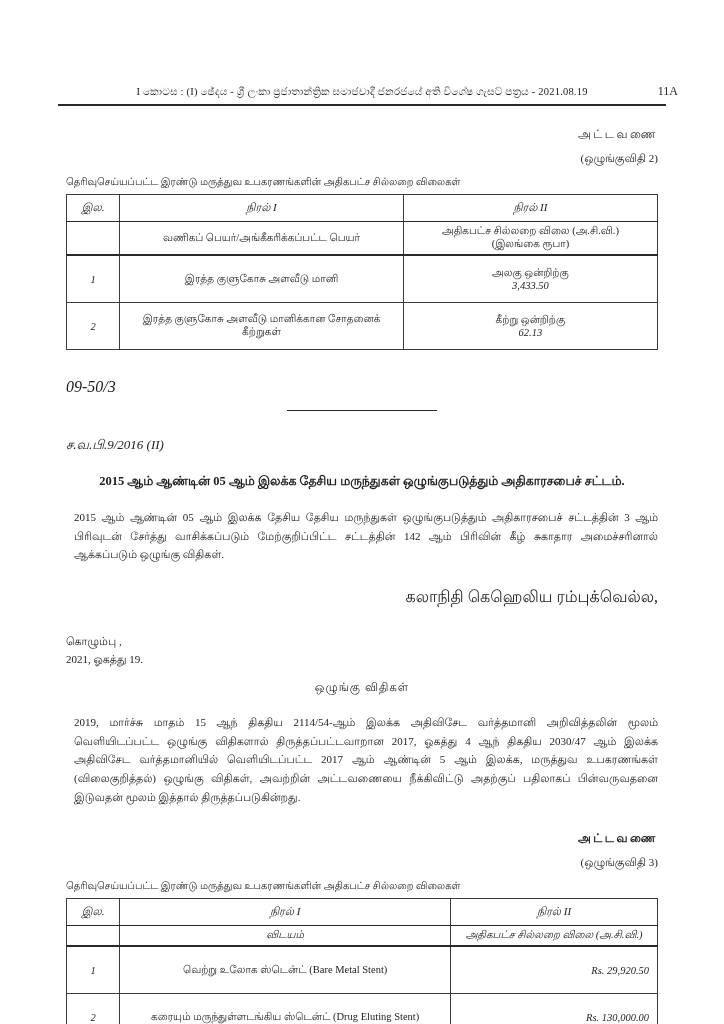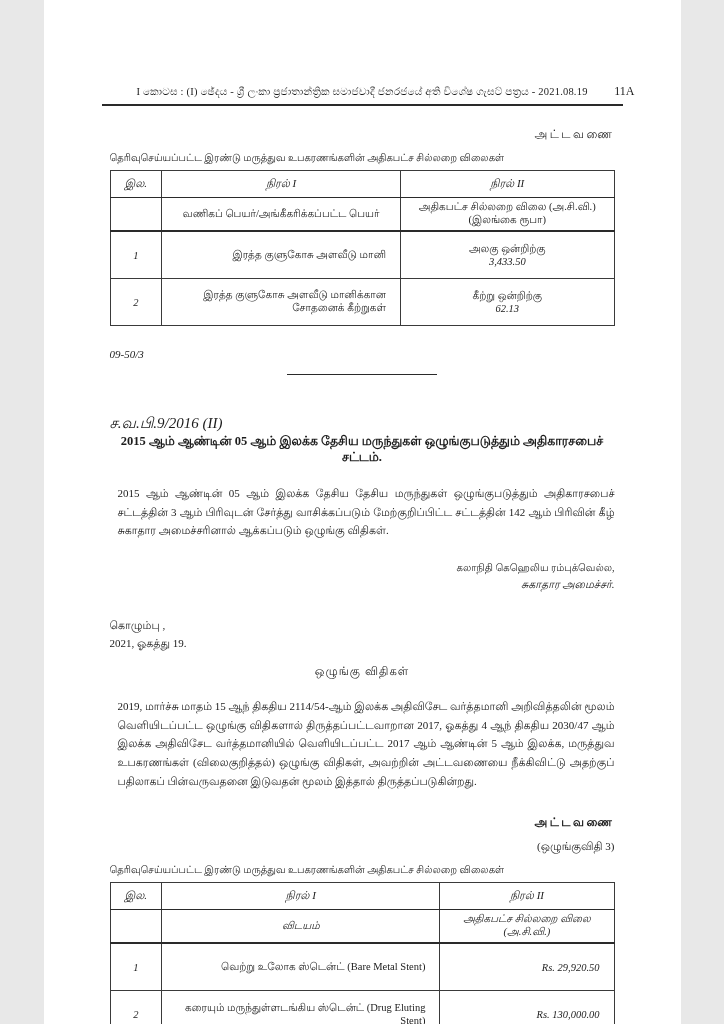--- a/index.html
+++ b/index.html
@@ -1,76 +1,77 @@
 <!DOCTYPE html>
 <html><head>
 <meta charset="utf-8">
 <style>
   html,body{margin:0;padding:0;background:#e8e8e8;}
   .page{
     position:relative;
-    width:637px;height:1024px;
+    width:724px;height:1024px;
     margin:0 auto;
     background:#ffffff;
     box-sizing:border-box;
     padding:86px 66px 0 66px;
     font-family:"Liberation Serif","DejaVu Serif",serif;
     color:#1c1c1c;
     overflow:hidden;
   }
   
   .gz-header{position:relative;text-align:center;}
   .gz-header .line-si{font-size:10.5px;letter-spacing:.2px;}
   .gz-header .pageno{position:absolute;right:-20px;top:-2px;font-size:12px;}
   .gz-header .line-ta{font-size:9.5px;font-style:italic;margin-top:3px;}
   .header-rule{border:none;border-top:2.2px solid #2a2a2a;margin:6px -8px 0 -8px;}
   
   .schedule-heading{text-align:right;font-size:11.5px;letter-spacing:2.5px;margin-top:22px;font-weight:normal;}
   .reg-ref{text-align:right;font-size:11px;margin-top:10px;}
   .tbl-caption{text-align:left;font-size:10px;margin-top:10px;margin-bottom:5px;}
   table.price{width:100%;border-collapse:collapse;font-size:10.5px;}
-  table.price th,table.price td{border:1px solid #3a3a3a;padding:3px 14px;font-weight:normal;vertical-align:middle;}
+  table.price th,table.price td{border:1px solid #3a3a3a;padding:3px 8px;font-weight:normal;vertical-align:middle;}
   table.price{border:1.5px solid #2a2a2a;}
   table.price tr.head th{font-style:italic;font-size:11px;height:20px;}
   table.price tr.subhead th{border-bottom:2px solid #2a2a2a;}
   table.price tr.head th{border-bottom:1.6px solid #2a2a2a;}
   .col-no{width:9%;text-align:center;}
   .t1 .col-item{width:48%;}
   .t1 .col-price{width:43%;}
   .t2 .col-item{width:56%;}
   .t2 .col-price{width:35%;}
   td.c,th.c{text-align:center;}
-  td.item-cell{text-align:right;padding-left:10px;height:40px;}
+  td.item-cell{text-align:center;padding-left:10px;height:40px;}
   td.price-cell{text-align:center;height:40px;}
   td.price-right{text-align:right;font-style:italic;padding-right:6px;height:24px;margin-top:23px;}
   .num{font-style:italic;}
-  .ref-num{font-size:11px;font-style:italic;margin-top:22px;}
+  .ref-num{font-size:16px;font-style:italic;margin-top:28px;}
   .sep-rule{border:none;border-top:1.2px solid #2a2a2a;width:150px;margin:14px auto 0 auto;}
   
-  .case-ref{font-size:15px;font-style:italic;margin-top:40px;}
-  .act-title{text-align:center;font-weight:bold;font-size:12.5px;}
+  .case-ref{font-size:13px;font-style:italic;margin-top:26px;}
+  .act-title{text-align:center;font-weight:bold;font-size:12.5px;margin-top:20px;}
   .para{font-size:11px;line-height:1.7;text-align:justify;margin-top:18px;margin-left:8px;}
   .sign-block{text-align:right;margin-top:20px;font-size:11px;line-height:1.6;}
-  .sign-name{font-size:10px;}
+  .sign-name{font-size:16px;}
   .sign-title{font-style:italic;}
   .place-date{font-size:11px;line-height:1.7;margin-top:22px;}
   .regs-heading{text-align:center;font-size:11.5px;letter-spacing:1px;margin-top:12px;}
 </style>
 </head>
 <body>
 
 <div class="page">
 
   <div class="gz-header">
     <div class="line-si">I කොටස : (I) ඡේදය - ශ්‍රී ලංකා ප්‍රජාතාන්ත්‍රික සමාජවාදී ජනරජයේ අති විශේෂ ගැසට් පත්‍රය - 2021.08.19</div>
     <div class="pageno">11A</div>
   </div>
   <hr class="header-rule">
 
   <div class="schedule-heading">அட்டவணை</div>
+  <div class="reg-ref">(ஒழுங்குவிதி 2)</div>
   <div class="tbl-caption">தெரிவுசெய்யப்பட்ட இரண்டு மருத்துவ உபகரணங்களின் அதிகபட்ச சில்லறை விலைகள்</div>
 
   <table class="price t1">
     <tbody>
         <tr class="head">
       <th class="col-no c">இல.</th>
       <th class="col-item c">நிரல் I</th>
       <th class="col-price c">நிரல் II</th>
     </tr>
     <tr class="subhead">
@@ -102,21 +103,20 @@
 
   <div class="ref-num">09-50/3</div>
   <hr class="sep-rule">
 
   <div class="case-ref">ச.வ.பி.9/2016 (II)</div>
   <div class="act-title">2015 ஆம் ஆண்டின் 05 ஆம் இலக்க தேசிய மருந்துகள் ஒழுங்குபடுத்தும் அதிகாரசபைச் சட்டம்.</div>
   <div class="para">2015 ஆம் ஆண்டின் 05 ஆம் இலக்க தேசிய தேசிய மருந்துகள் ஒழுங்குபடுத்தும் அதிகாரசபைச் சட்டத்தின் 3 ஆம் பிரிவுடன் சேர்த்து வாசிக்கப்படும் மேற்குறிப்பிட்ட சட்டத்தின் 142 ஆம் பிரிவின் கீழ் சுகாதார அமைச்சரினால் ஆக்கப்படும் ஒழுங்கு விதிகள்.</div>
 
   <div class="sign-block">
     <div class="sign-name">கலாநிதி கெஹெலிய ரம்புக்வெல்ல,</div>
-    <div class="sign-title">சுகாதார அமைச்சர்.</div>
   </div>
 
   <div class="place-date">
     <div>கொழும்பு ,</div>
     <div>2021, ஓகத்து 19.</div>
   </div>
 
   <div class="regs-heading">ஒழுங்கு விதிகள்</div>
   <div class="para">2019, மார்ச்சு மாதம் 15 ஆந் திகதிய 2114/54-ஆம் இலக்க அதிவிசேட வர்த்தமானி அறிவித்தலின் மூலம் வெளியிடப்பட்ட ஒழுங்கு விதிகளால் திருத்தப்பட்டவாறான 2017, ஓகத்து 4 ஆந் திகதிய 2030/47 ஆம் இலக்க அதிவிசேட வர்த்தமானியில் வெளியிடப்பட்ட 2017 ஆம் ஆண்டின் 5 ஆம் இலக்க, மருத்துவ உபகரணங்கள் (விலைகுறித்தல்) ஒழுங்கு விதிகள், அவற்றின் அட்டவணையை நீக்கிவிட்டு அதற்குப் பதிலாகப் பின்வருவதனை இடுவதன் மூலம் இத்தால் திருத்தப்படுகின்றது.</div>
 

